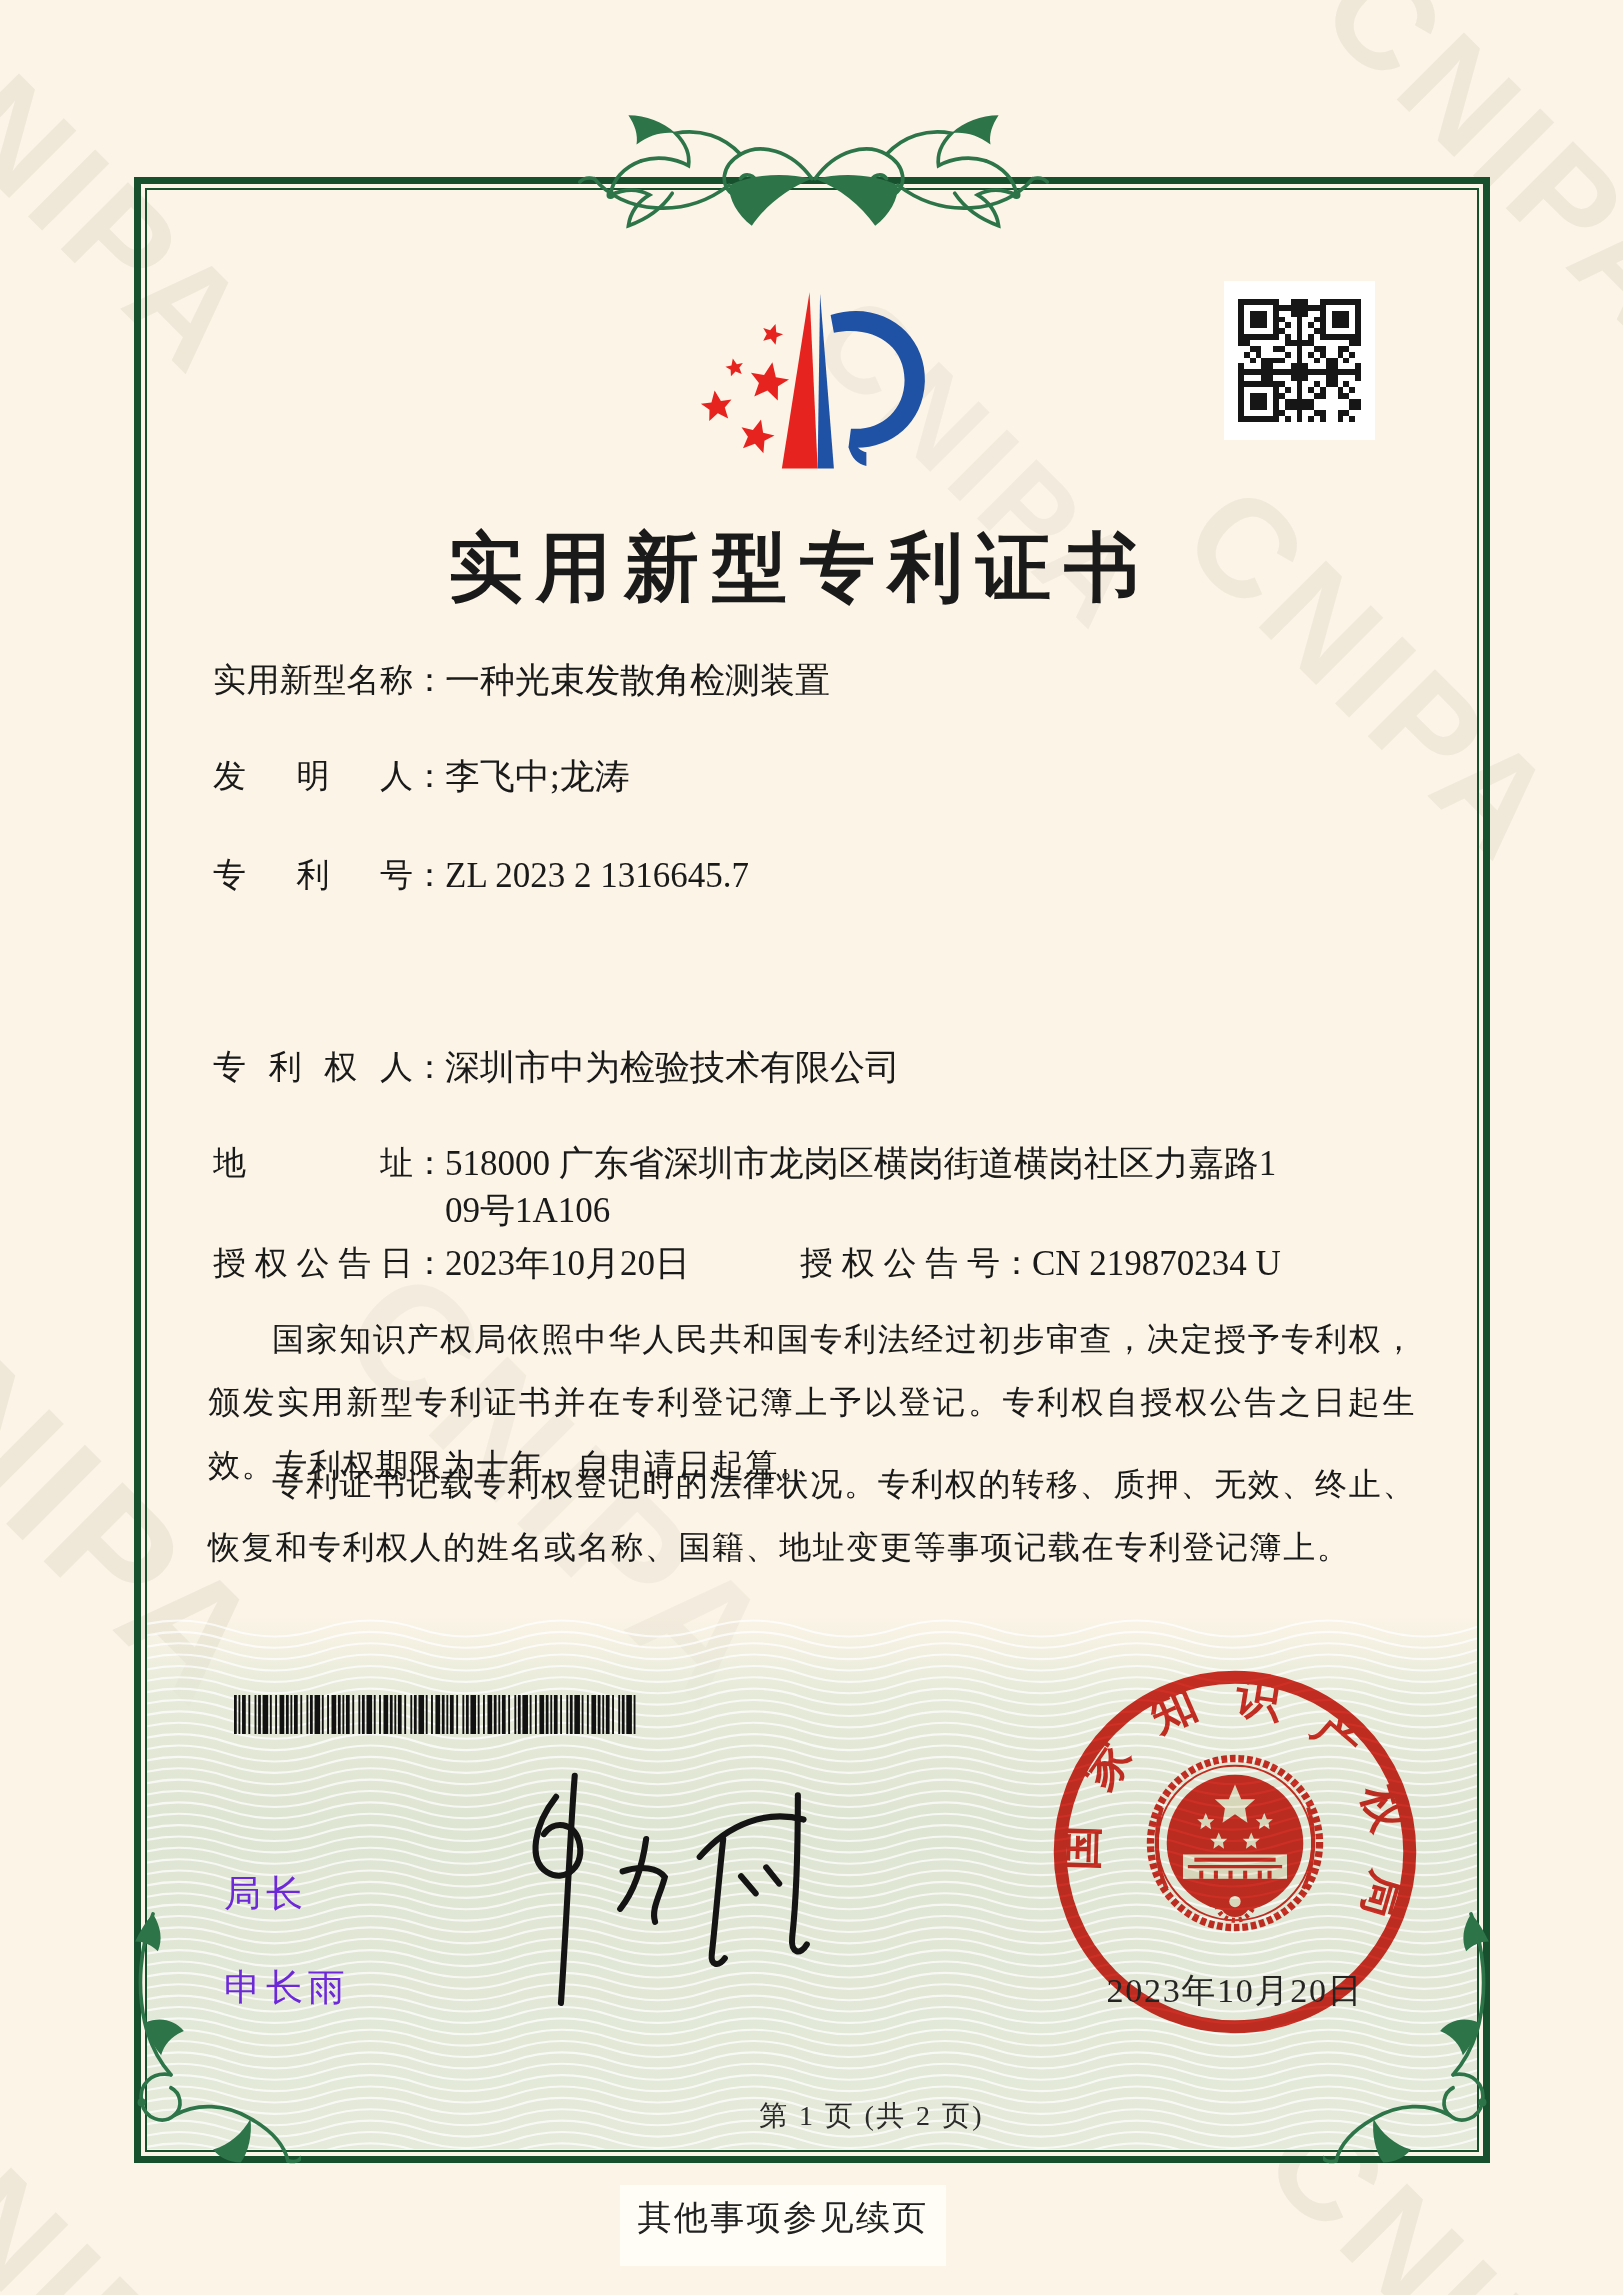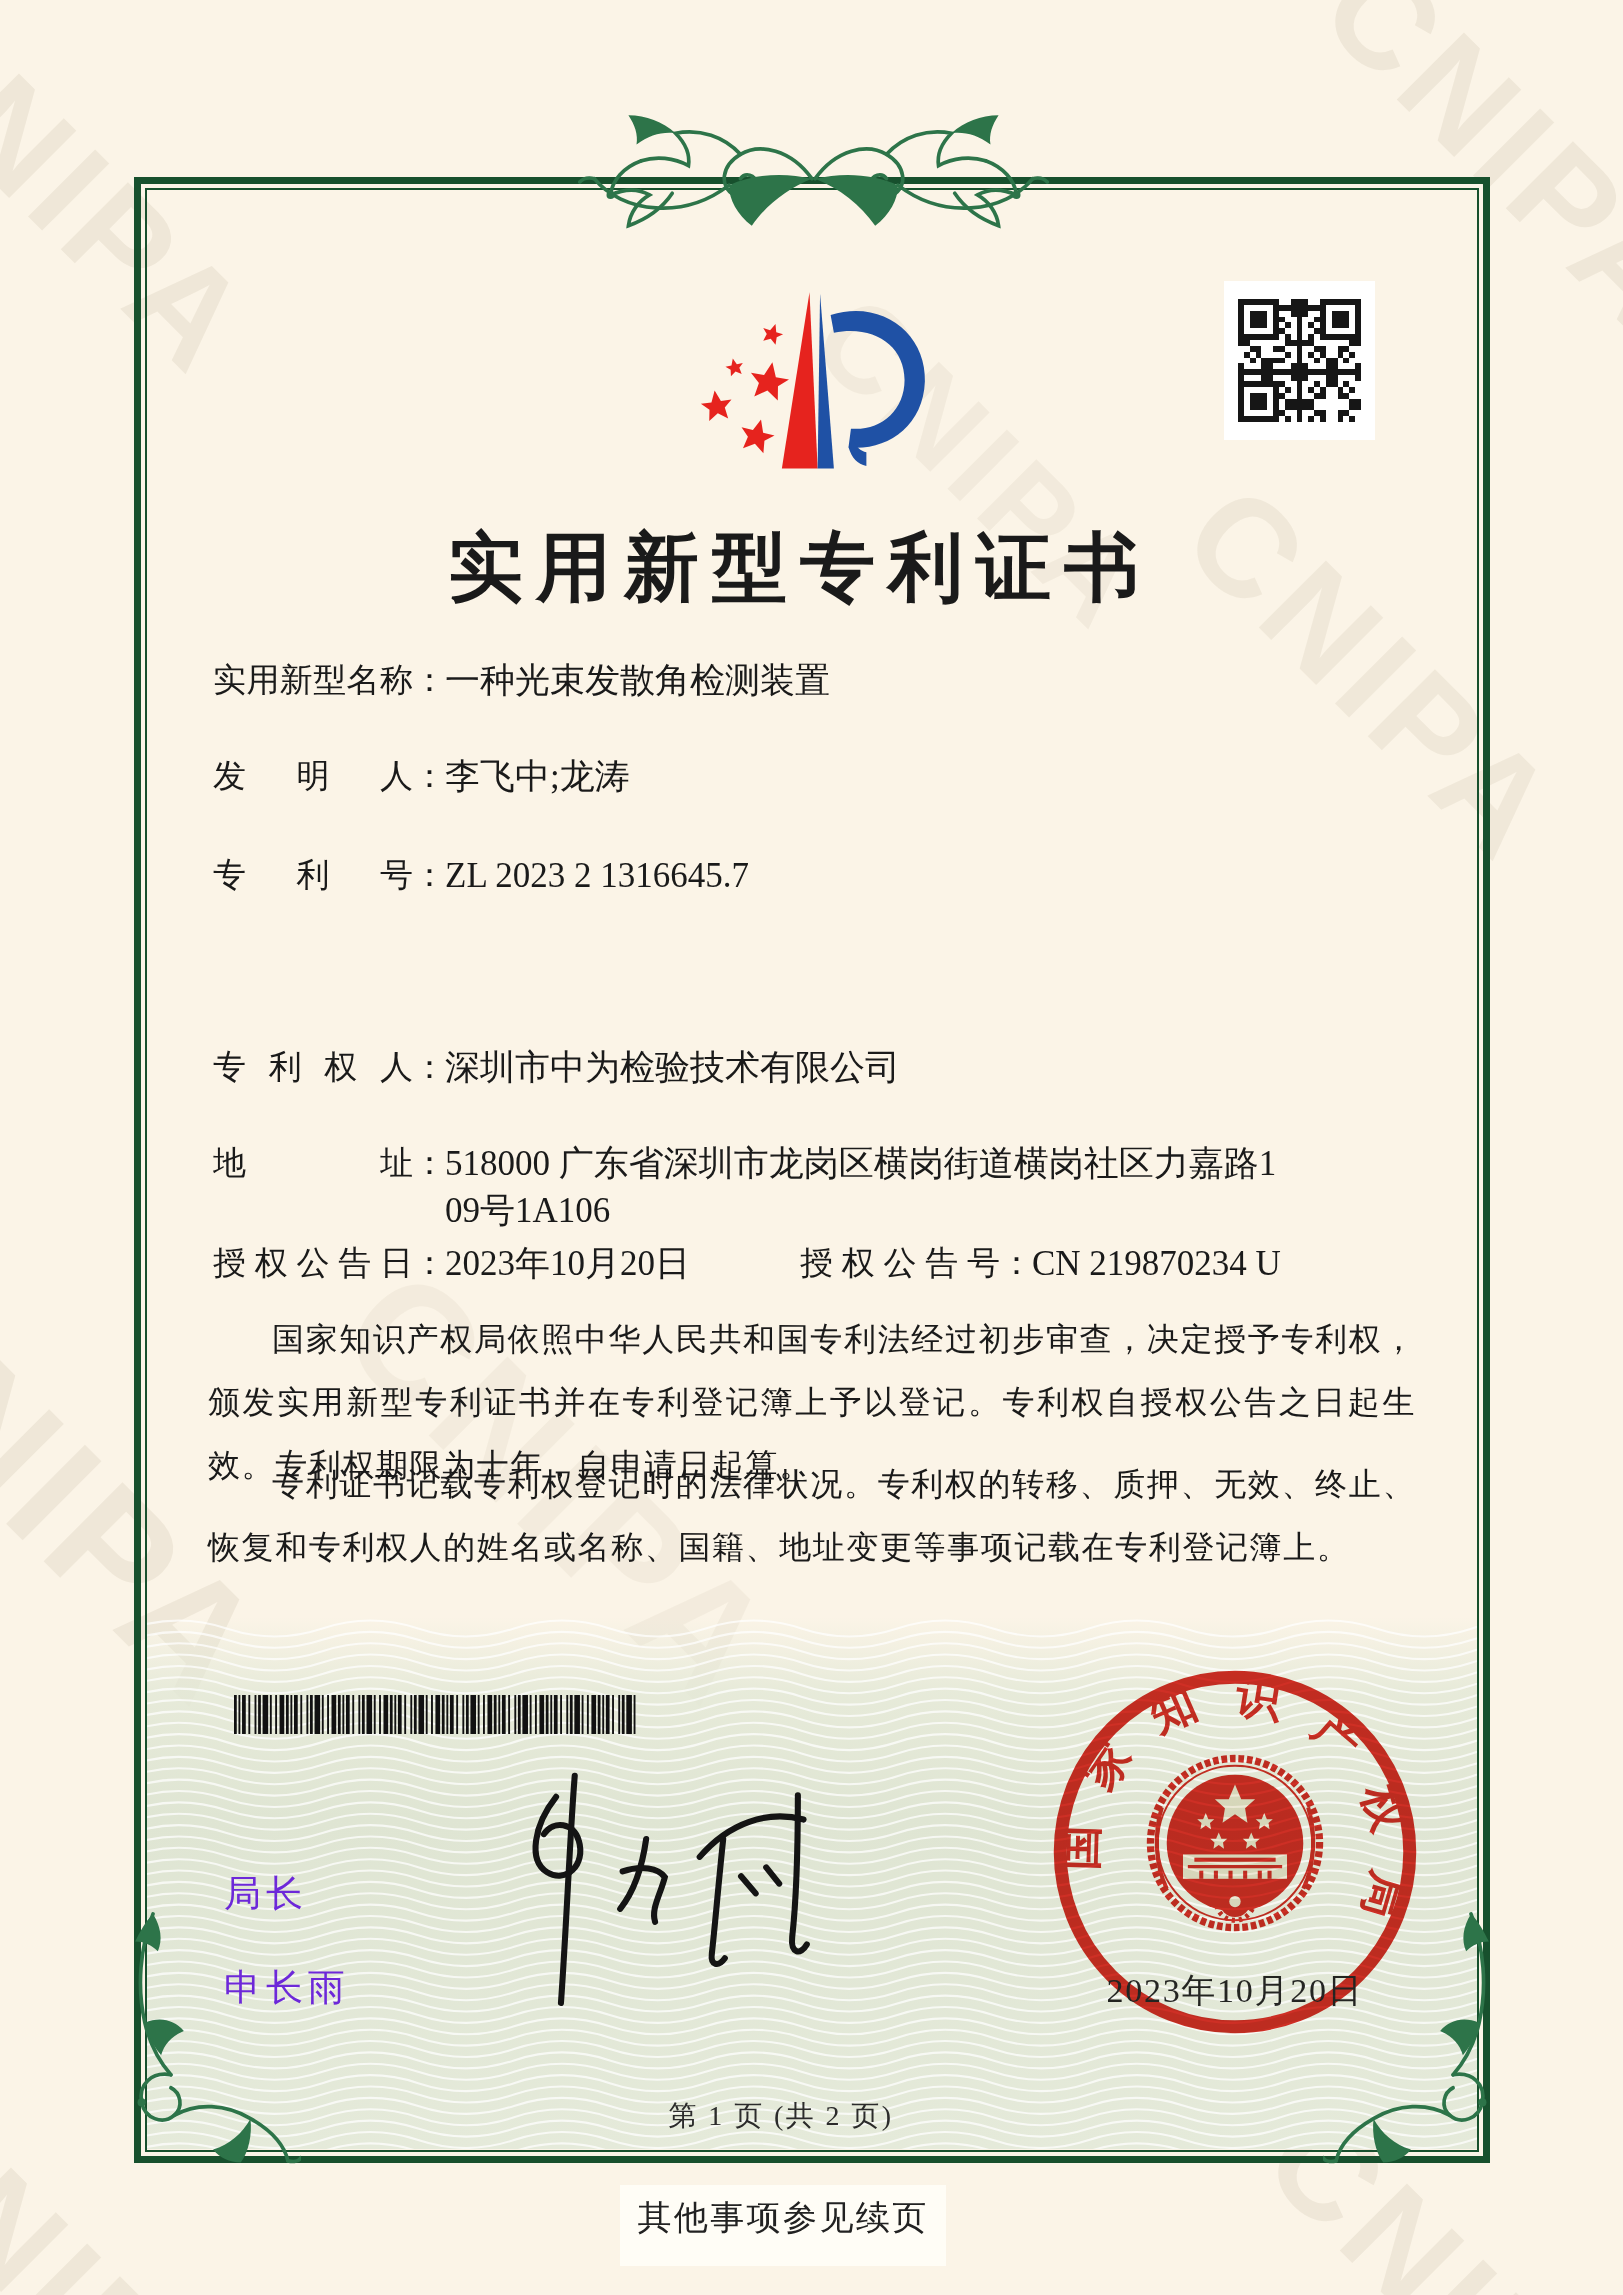--- a/index.html
+++ b/index.html
@@ -34,21 +34,21 @@
                     #dfe5d3 38%, #e5eada 100%);overflow:hidden;}
   
   .barcode{position:absolute;left:234px;top:1695px;}
   .qr{position:absolute;left:1224px;top:281px;width:151px;height:159px;background:#fff;}
   
   .officer{position:absolute;left:224px;font-family:"Liberation Sans","DejaVu Sans",sans-serif;
            font-weight:400;font-size:37px;letter-spacing:4.9px;color:#6d28d9;}
   
   .seal{position:absolute;left:1044px;top:1661px;mix-blend-mode:multiply;opacity:.95;}
   
-  .footer{position:absolute;left:578px;top:2097px;width:406px;text-align:center;
+  .footer{position:absolute;left:578px;top:2097px;width:406px;text-align:right;
           font-size:28px;color:#2b2b2b;letter-spacing:2.4px;}
   .note{position:absolute;left:620px;top:2185px;width:326px;height:81px;background:#fffdf6;
         text-align:center;line-height:65px;font-size:34px;letter-spacing:2.4px;color:#222;}
 </style>
 </head>
 <body>
 
 <div id="page">
 
   <span class="wm" style="left:-41px;top:-32px;font-size:138px;">CNIPA</span>

